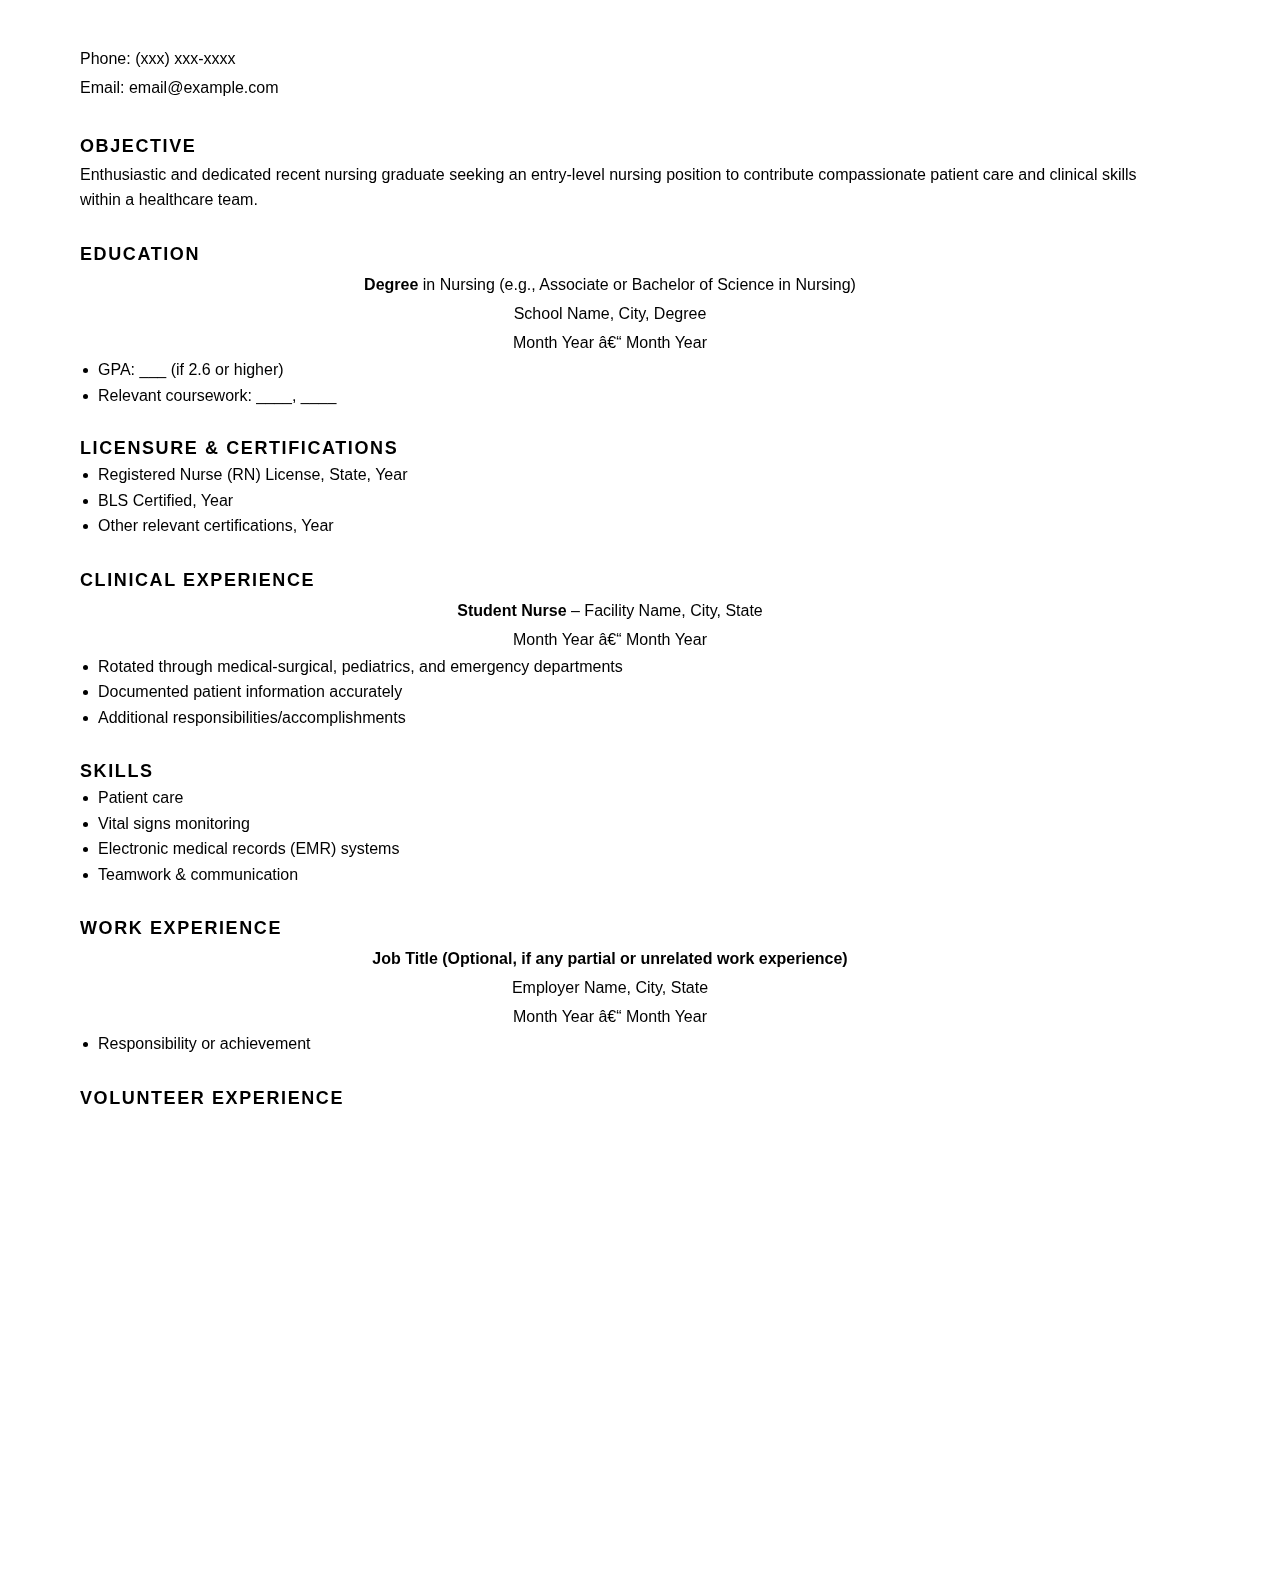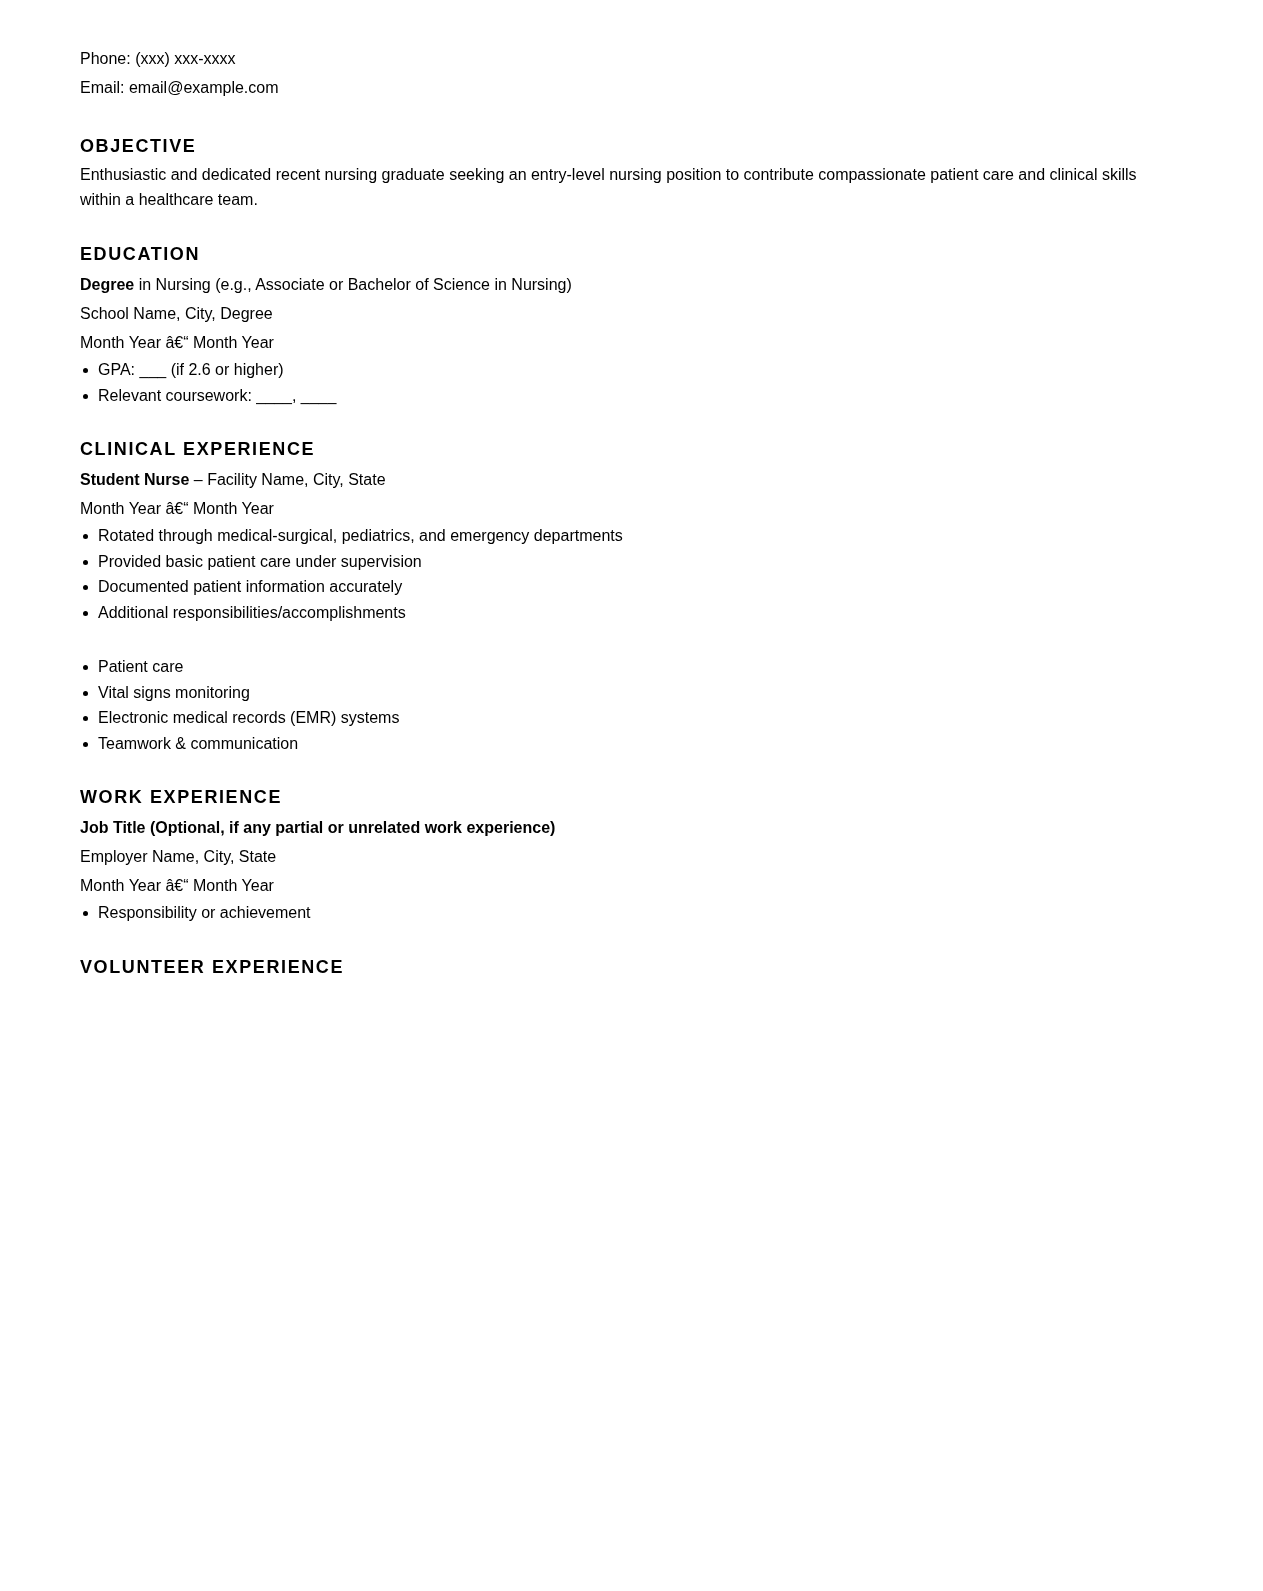--- a/index.html
+++ b/index.html
@@ -47,20 +47,21 @@
       margin: 0;
       line-height: 24px;
     }
     .section {
       margin-top: 30px;
     }
     .section .line {
       margin: 0;
       font-size: 16px;
       line-height: 29px;
+      text-align: center;
     }
     .section .first {
       margin-top: 4px;
     }
     .obj {
       margin: 4px 0 0 0;
       font-size: 16px;
       line-height: 25px;
       width: 1060px;
     }
@@ -109,34 +110,42 @@
       <h2>EDUCATION</h2>
       <p class="line first"><b>Degree</b><span> in Nursing (e.g., Associate or Bachelor of Science in Nursing)</span></p>
       <p class="line">School Name, City, Degree</p>
       <p class="line">Month Year â€“ Month Year</p>
       <ul class="tight">
         <li>GPA: ___ (if 2.6 or higher)</li>
         <li>Relevant coursework: ____, ____</li>
       </ul>
     </div>
 
+    <div class="section" style="margin-top:28px;">
+      <h2>LICENSURE &amp; CERTIFICATIONS</h2>
+      <ul>
+        <li>Registered Nurse (RN) License, State, Year</li>
+        <li>BLS Certified, Year</li>
+        <li>Other relevant certifications, Year</li>
+      </ul>
+    </div>
 
     <div class="section" style="margin-top:29px;">
       <h2>CLINICAL EXPERIENCE</h2>
       <p class="line first"><b>Student Nurse</b><span> – Facility Name, City, State</span></p>
       <p class="line">Month Year â€“ Month Year</p>
       <ul class="tight">
         <li>Rotated through medical-surgical, pediatrics, and emergency departments</li>
-        <li>Provided basic patient care under supervision</li>
         <li>Documented patient information accurately</li>
         <li>Additional responsibilities/accomplishments</li>
       </ul>
     </div>
 
     <div class="section" style="margin-top:29px;">
+      <h2>SKILLS</h2>
       <ul>
         <li>Patient care</li>
         <li>Vital signs monitoring</li>
         <li>Electronic medical records (EMR) systems</li>
         <li>Teamwork &amp; communication</li>
       </ul>
     </div>
 
     <div class="section" style="margin-top:29px;">
       <h2>WORK EXPERIENCE</h2>

